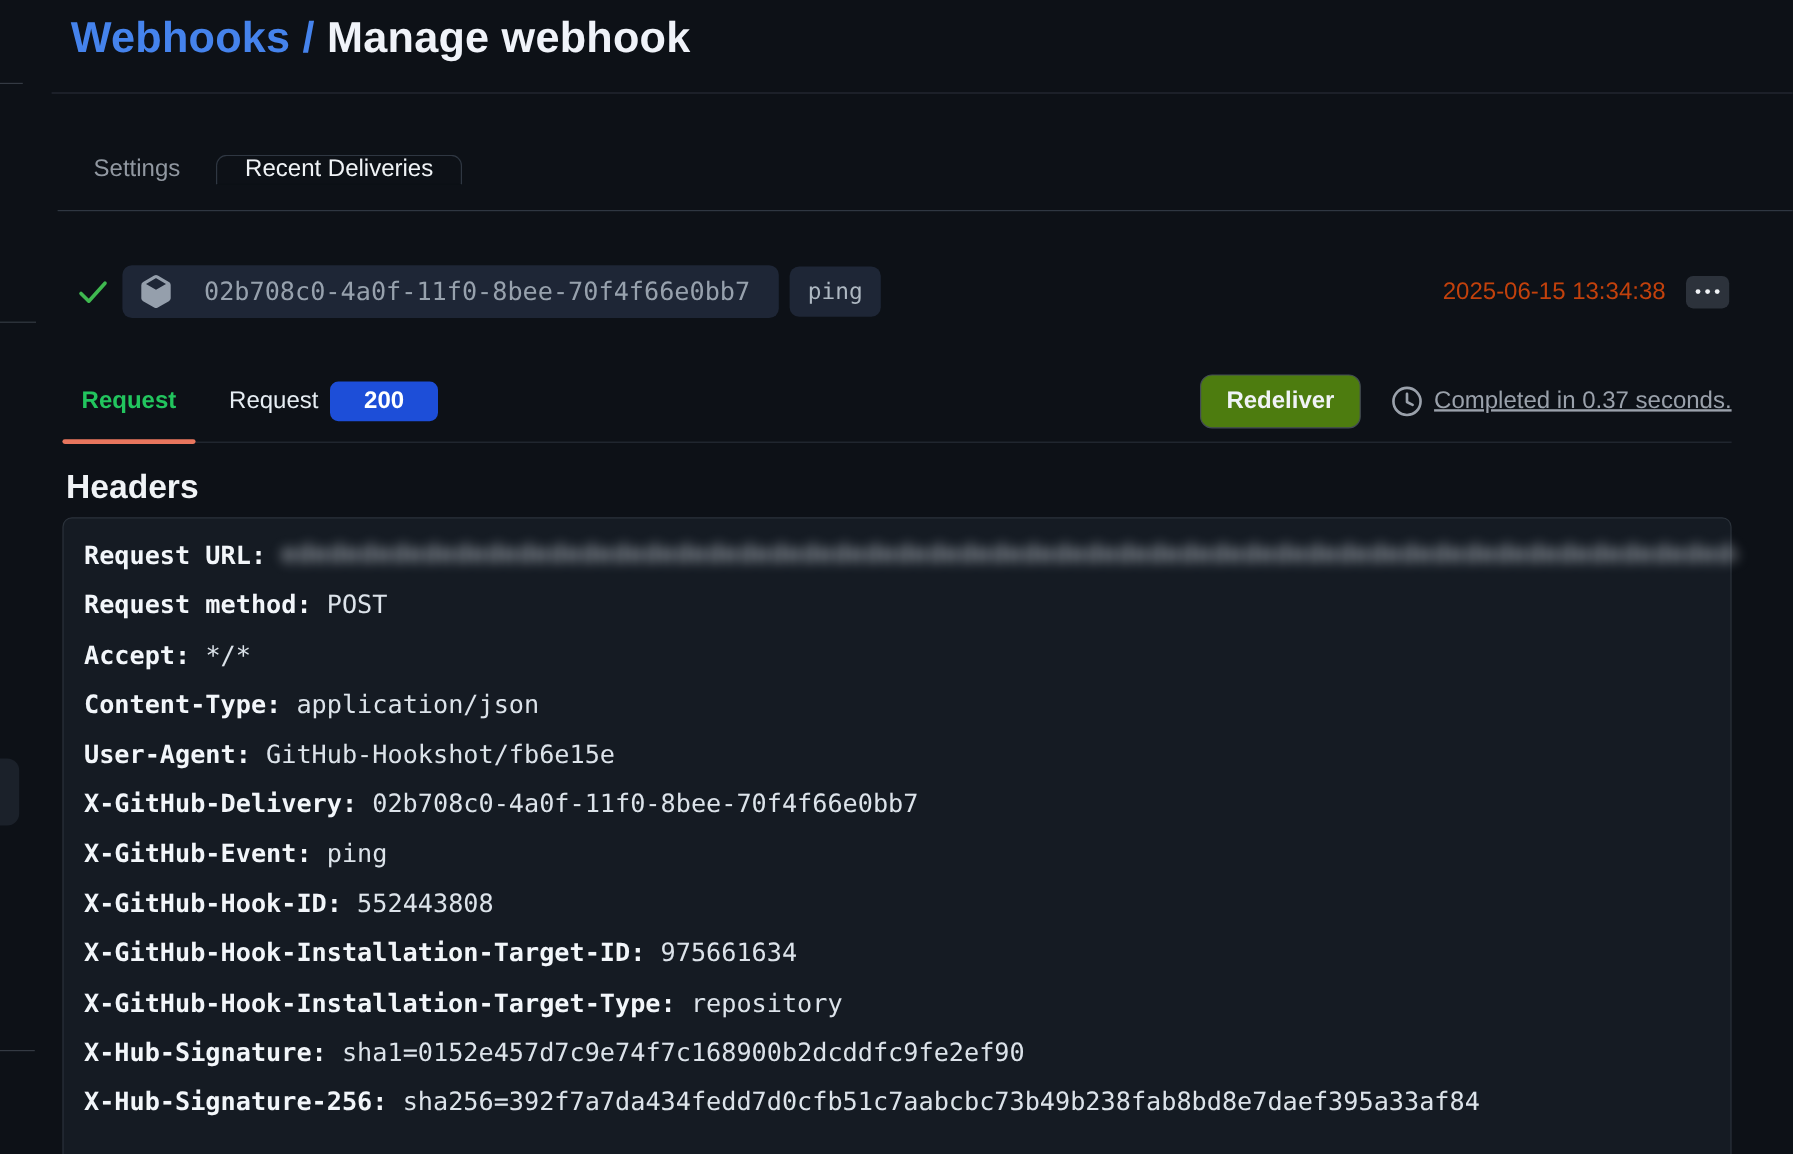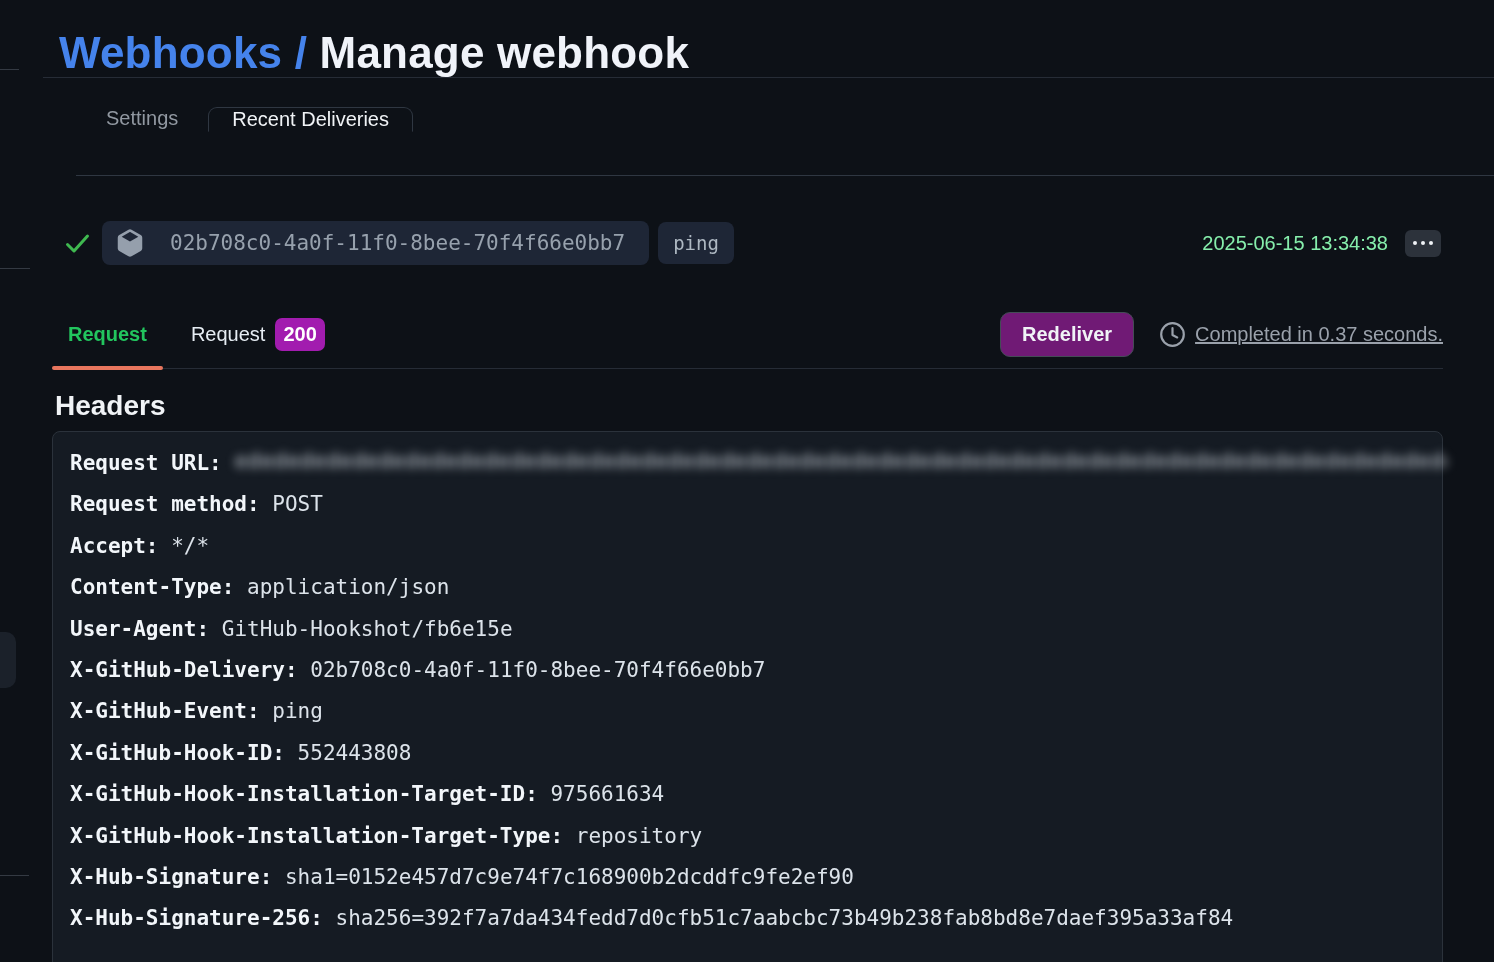--- a/index.html
+++ b/index.html
@@ -14,65 +14,65 @@
 
   
   .rail-line { position:absolute; left:0; border-top:1px solid #343a43; }
   #rail-line-1 { top:69px; width:19px; }
   #rail-line-2 { top:268px; width:30px; }
   #rail-line-3 { top:875px; width:29px; }
   #rail-shape { position:absolute; left:0; top:632px; width:16px; height:56px;
     background:#1b212a; border-radius:0 10px 10px 0; }
 
   
-  .page-title { position:absolute; left:59px; top:28px; font-size:44px; letter-spacing:0.2px; }
+  .page-title { position:absolute; left:59px; top:10px; font-size:36px; letter-spacing:0.2px; }
   .crumb-link { color:#4583ec; text-decoration:none; }
   .crumb-divider { color:#4583ec; }
   .crumb-current { color:#f0f3f9; }
   .title-divider { position:absolute; left:43px; right:0; top:77px; border-top:1px solid #262c36; }
 
   
-  .tabnav { position:absolute; left:76px; right:0; top:107px; height:69px;
-    border-bottom:1px solid #2f3742; display:flex; align-items:flex-start; }
+  .tabnav { position:absolute; left:48px; right:0; top:107px; height:69px;
+    border-bottom:1px solid #2f3742; display:flex; align-items:center; }
   .tab { display:flex; align-items:center; padding:0 30px; font-size:20px;
     color:#9198a1; cursor:pointer; }
   .tab.active { border:1px solid #2f3742; border-bottom:1px solid #0d1117;
     border-radius:9px 9px 0 0; color:#f0f3f6; margin-bottom:-1px;
     background:#0d1117; padding:0 23px; }
 
   
   .delivery-row { position:absolute; left:64px; right:53px; top:221px; height:44px;
     display:flex; align-items:center; }
   .check-icon { margin-right:11px; display:flex; }
   .guid-pill { display:flex; align-items:center; height:44px; background:#1e2636;
     border-radius:8px; padding:0 24px 0 14px; margin-right:9px; cursor:pointer; }
   .package-icon { display:flex; margin-right:26px; }
   .guid-text { font-family:"DejaVu Sans Mono", monospace; font-size:21px; color:#97a1ad; }
   .event-pill { height:42px; display:flex; align-items:center; background:#1e2636;
     border-radius:8px; padding:0 15px; font-family:"DejaVu Sans Mono", monospace;
     font-size:19px; color:#aeb8c2; }
   .flex-spacer { flex:1; }
-  .timestamp { font-size:20px; color:#86efac; margin-right:17px; }
+  .timestamp { font-size:20px; color:#c2410c; margin-right:17px; }
   .kebab-button { width:36px; height:27px; background:#2c323b; border:none; border-radius:6px;
     display:flex; align-items:center; justify-content:center; gap:4px; cursor:pointer; }
   .kebab-button i { width:4px; height:4px; border-radius:50%; background:#f0f3f6; display:block; }
 
   
   .subnav { position:absolute; left:52px; right:51px; top:300px; height:69px;
     border-bottom:1px solid #262c36; display:flex; align-items:center; }
   .subtab { position:relative; height:100%; display:flex; align-items:center;
     padding:0 16px; font-size:20px; color:#e6edf3; cursor:pointer; }
   .subtab.active { font-weight:bold; color:#22c55e; }
   .subtab.active::after { content:""; position:absolute; left:0; right:0; bottom:-2px;
     height:4px; border-radius:3px; background:#e8765e; }
   .response-tab { margin-left:12px; }
-  .status-badge { margin-left:10px; background:#a21caf; color:#ffffff; font-weight:bold;
-    font-size:20px; padding:5px 8px; border-radius:7px; }
+  .status-badge { margin-left:10px; background:#1d4ed8; color:#ffffff; font-weight:bold;
+    font-size:20px; padding:5px 28px; border-radius:7px; }
   .subnav-right { margin-left:auto; display:flex; align-items:center; }
-  .redeliver-button { background:#701a75; border:1px solid #444c56; border-radius:10px;
+  .redeliver-button { background:#4d7c0f; border:1px solid #444c56; border-radius:10px;
     padding:10px 21px; font-size:20px; font-weight:bold; color:#f0f3f6;
     font-family:"Liberation Sans", sans-serif; cursor:pointer; }
   .clock-icon { margin-left:25px; margin-right:9px; display:flex; }
   .completed-text { font-size:20px; color:#9aa1ab;text-decoration:underline; }
 
   
   .headers-title { position:absolute; left:55px; top:390px; font-size:28px;
     font-weight:bold; color:#f0f3f6; }
   .code-block { position:absolute; left:52px; right:51px; top:431px; height:677px;
     background:#151b23; border:1px solid #2b323b; border-radius:8px;

